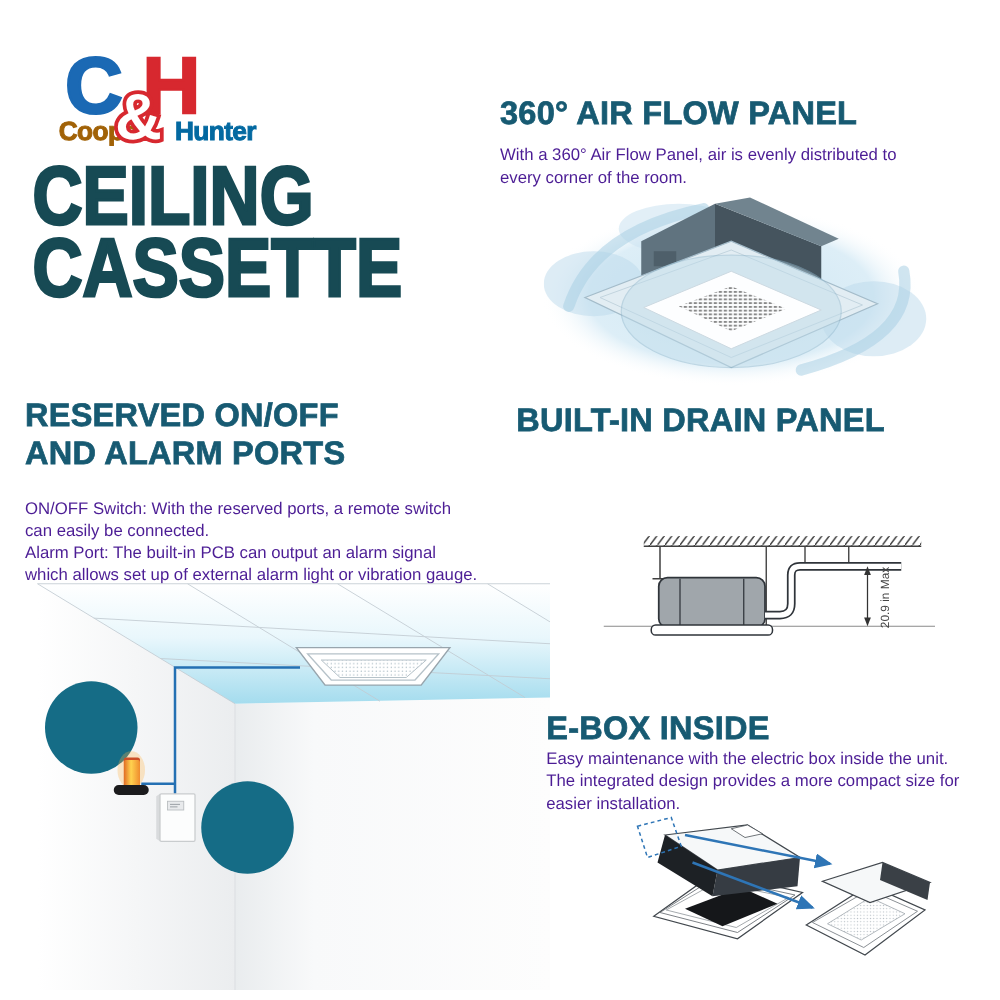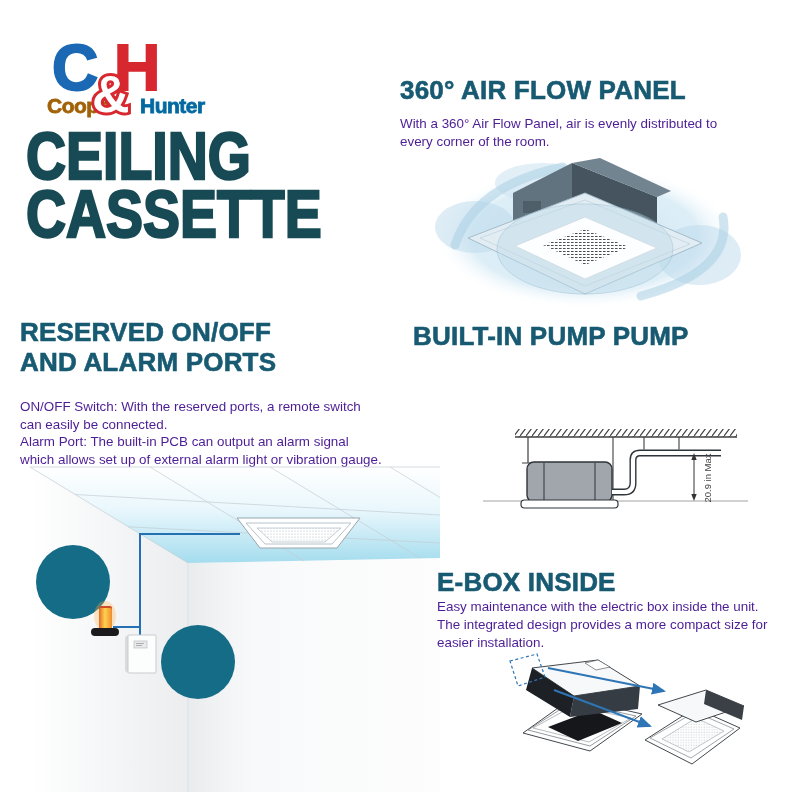--- a/index.html
+++ b/index.html
@@ -108,21 +108,21 @@
   <div class="sec-ports">
     <div class="sec-h">RESERVED ON/OFF</div>
     <div class="sec-h">AND ALARM PORTS</div>
     <div class="body-txt">
       <div>ON/OFF Switch: With the reserved ports, a remote switch can easily be connected.</div>
       <div>Alarm Port: The built-in PCB can output an alarm signal which allows set up of external alarm light or vibration gauge.</div>
     </div>
   </div>
 
   <div class="sec-drain">
-    <div class="sec-h">BUILT-IN PUMP PUMP</div>
+    <div class="sec-h">BUILT-IN DRAIN PANEL</div>
   </div>
 
   <svg class="ill ill-drain" viewBox="0 0 300 125">
     <defs>
       <pattern id="hatch" width="6" height="8" patternUnits="userSpaceOnUse">
         <line x1="0" y1="8" x2="6" y2="0" stroke="#3f3f3f" stroke-width="1.2"></line>
       </pattern>
     </defs>
     <line x1="5" y1="89" x2="270" y2="89" stroke="#8a8a8a" stroke-width="0.8"></line>
     <rect x="37" y="17" width="222" height="8" fill="url(#hatch)"></rect>

